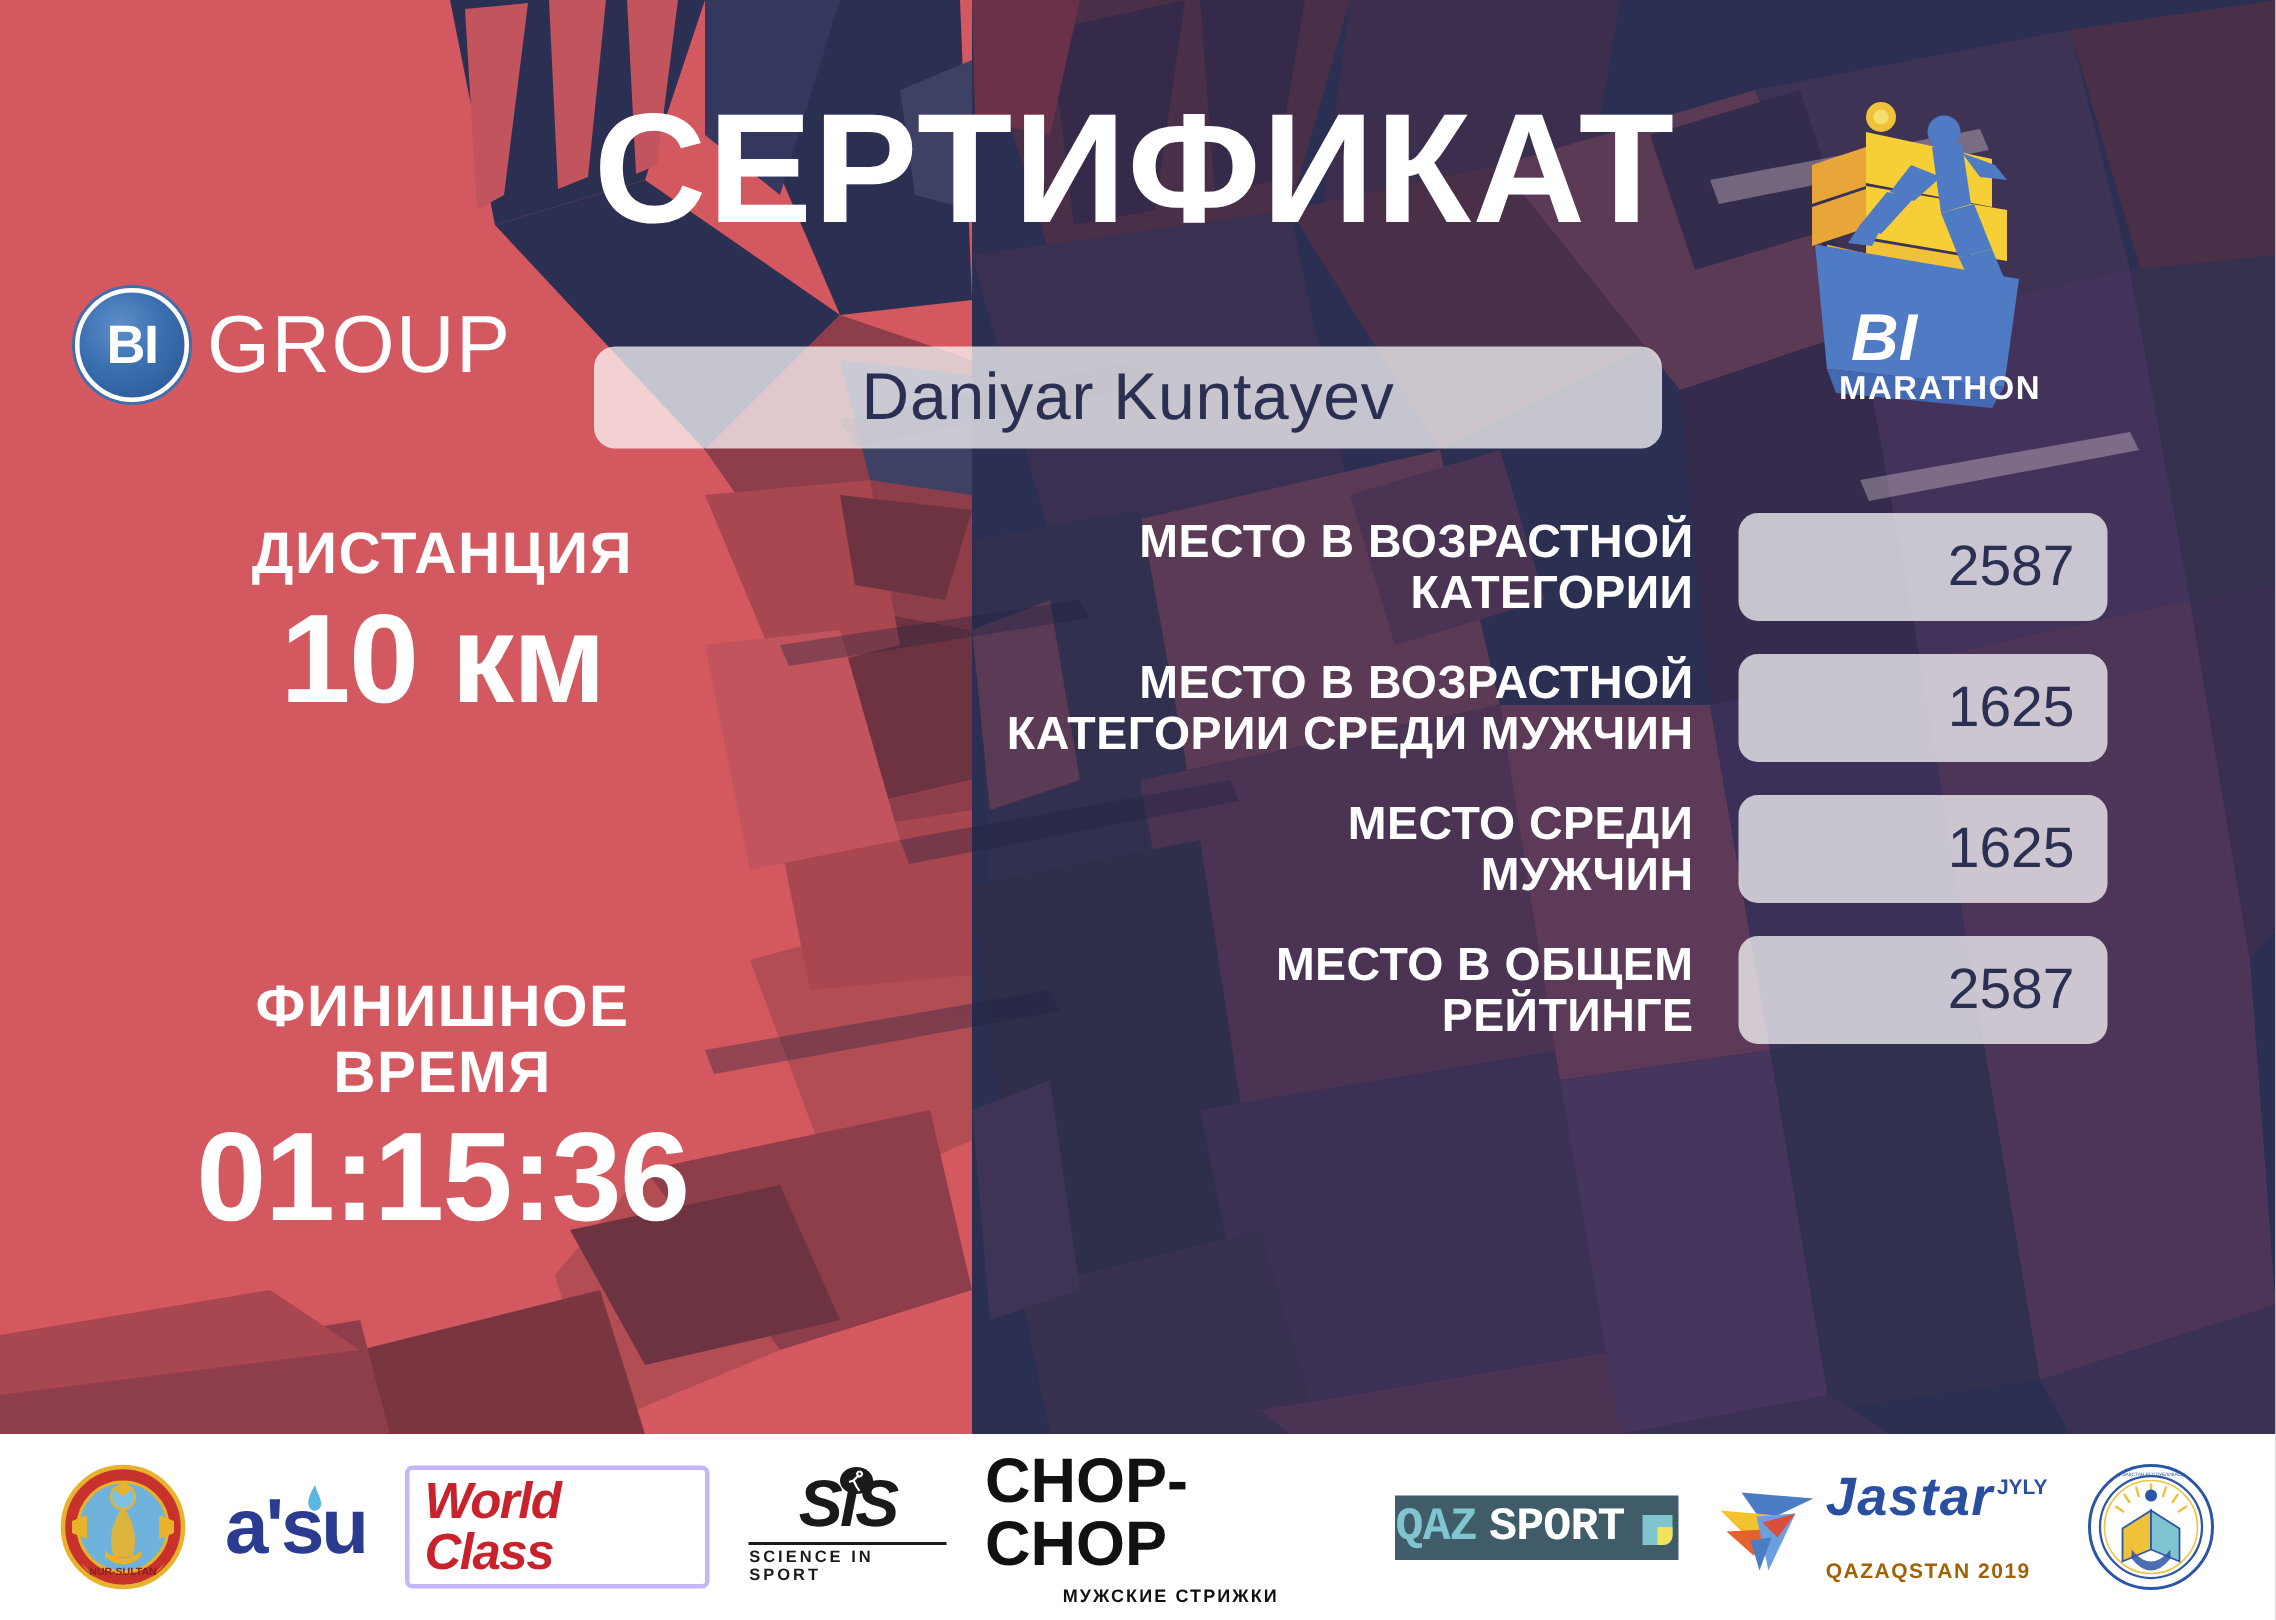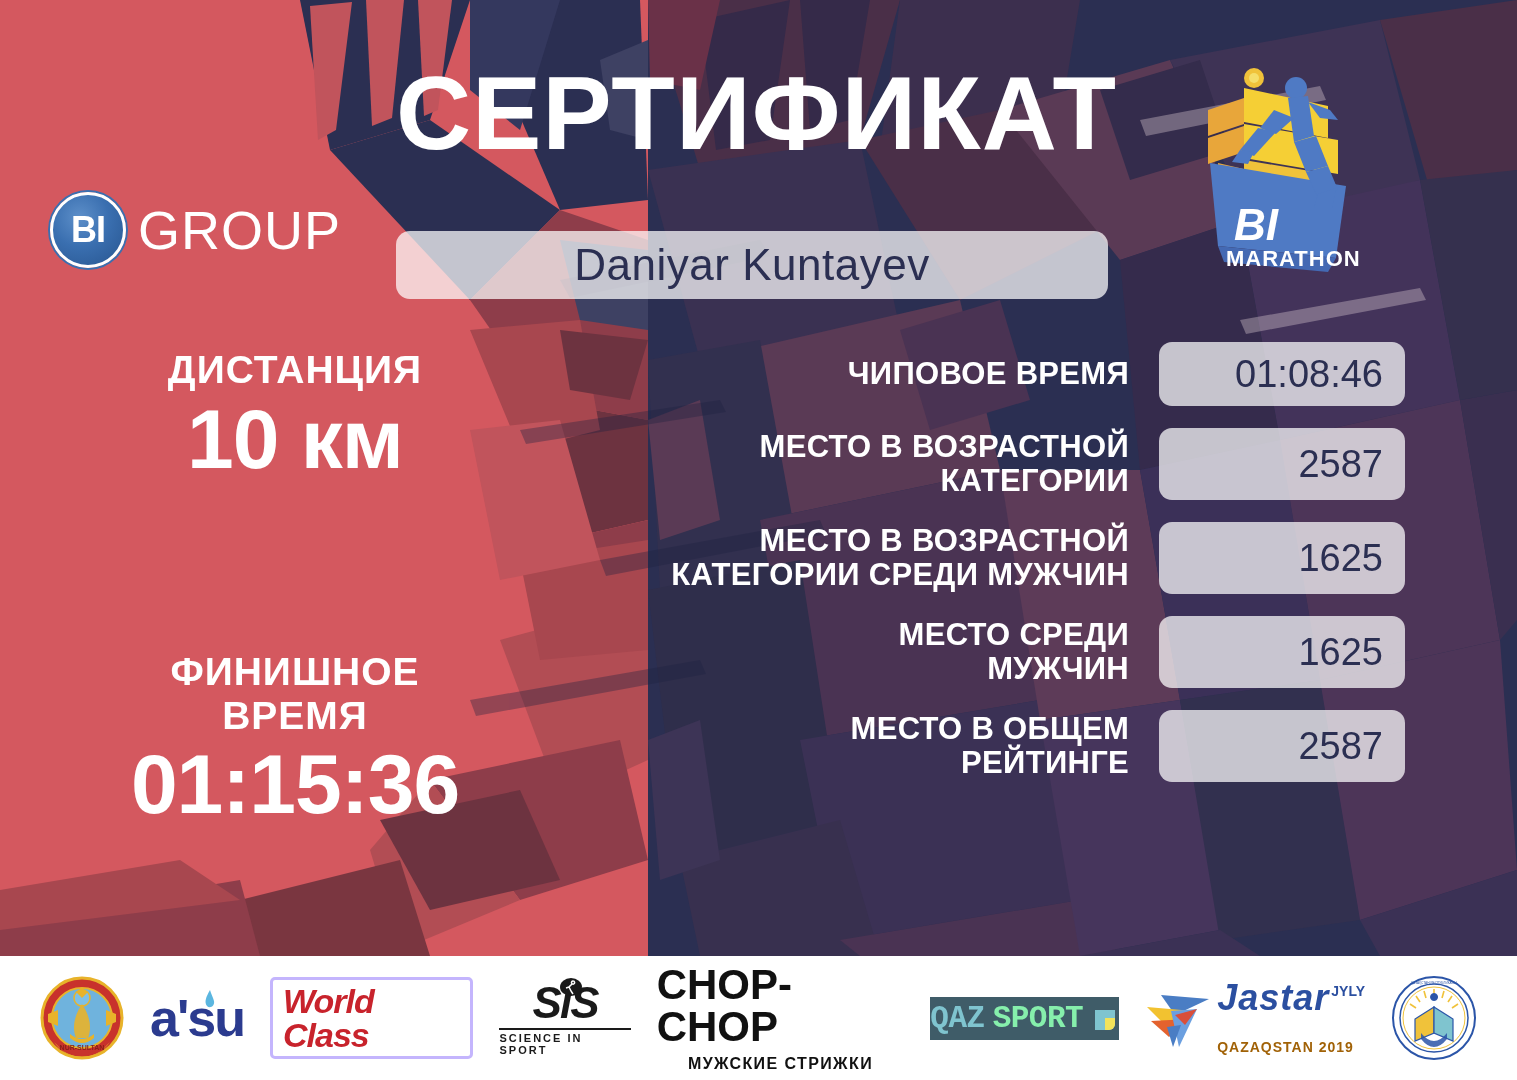--- a/index.html
+++ b/index.html
@@ -133,26 +133,26 @@
   .wc-txt { color:#c8232c; font-size:34px; font-weight:bold; font-style:italic; letter-spacing:-1px; line-height:1; }
 
   
   .sis-wrap { display:flex; flex-direction:column; align-items:center;justify-content:center; }
   .sis-main { color:#1a1a1a; font-size:44px; font-weight:bold; font-style:italic; letter-spacing:-2px; line-height:1; }
   .sis-sub  { color:#1a1a1a; font-size:11px; font-weight:bold; letter-spacing:2px; border-top:2px solid #1a1a1a; margin-top:3px; padding-top:2px; }
 
   
   .cc-wrap { display:flex; flex-direction:column; align-items:center; }
   .cc-main { color:#111111; font-size:42px; font-weight:bold; letter-spacing:0px; line-height:1; }
-  .cc-sub  { color:#111111; font-size:16px; font-weight:bold; letter-spacing:1.4px; margin-top:7px; }
+  .cc-sub  { color:#111111; font-size:12px; font-weight:bold; letter-spacing:1.4px; margin-top:7px; }
 
   
   .qz-box { background:#3f5c68; display:flex; align-items:flex-end; padding:6px 0; gap:8px;font-family:Liberation Mono, monospace; }
   .qz-a { color:#7fc4cf; font-size:31px; font-weight:bold; letter-spacing:-0.5px; line-height:1; }
-  .qz-b { color:#86efac; font-size:31px; font-weight:bold; letter-spacing:-0.5px; line-height:1; }
+  .qz-b { color:#ffffff; font-size:31px; font-weight:bold; letter-spacing:-0.5px; line-height:1; }
   .qz-mark { width:28px; height:28px; }
 
   
   .asu-txt { color:#2b3b8f; font-size:52px; font-weight:bold; letter-spacing:-2px; line-height:1; }
 
   
   .jastar-wrap { display:flex; align-items:center; gap:4px; }
   .jastar-txt { display:flex; flex-direction:column; align-items:flex-start;gap:24px; }
   .jastar-main { color:#2b4fa0; font-size:36px; font-style:italic; font-weight:bold; line-height:0.95; letter-spacing:1px; }
   .jastar-sub  { color:#a16207; font-size:14px; font-weight:bold; letter-spacing:1px; }
@@ -302,24 +302,20 @@
     <div class="left-value">10 км</div>
   </div>
 
   <div id="finish-block" class="left-block">
     <div class="left-label" style="white-space:pre-line">ФИНИШНОЕ
 ВРЕМЯ</div>
     <div class="left-value">01:15:36</div>
   </div>
 
   <div id="stats">
-    <div class="stat-row">
-      <div class="stat-label">ЧИПОВОЕ ВРЕМЯ</div>
-      <div class="stat-value">01:08:46</div>
-    </div>
     <div class="stat-row tall">
       <div class="stat-label">МЕСТО В ВОЗРАСТНОЙ
 КАТЕГОРИИ</div>
       <div class="stat-value">2587</div>
     </div>
     <div class="stat-row tall">
       <div class="stat-label">МЕСТО В ВОЗРАСТНОЙ
 КАТЕГОРИИ СРЕДИ МУЖЧИН</div>
       <div class="stat-value">1625</div>
     </div>

